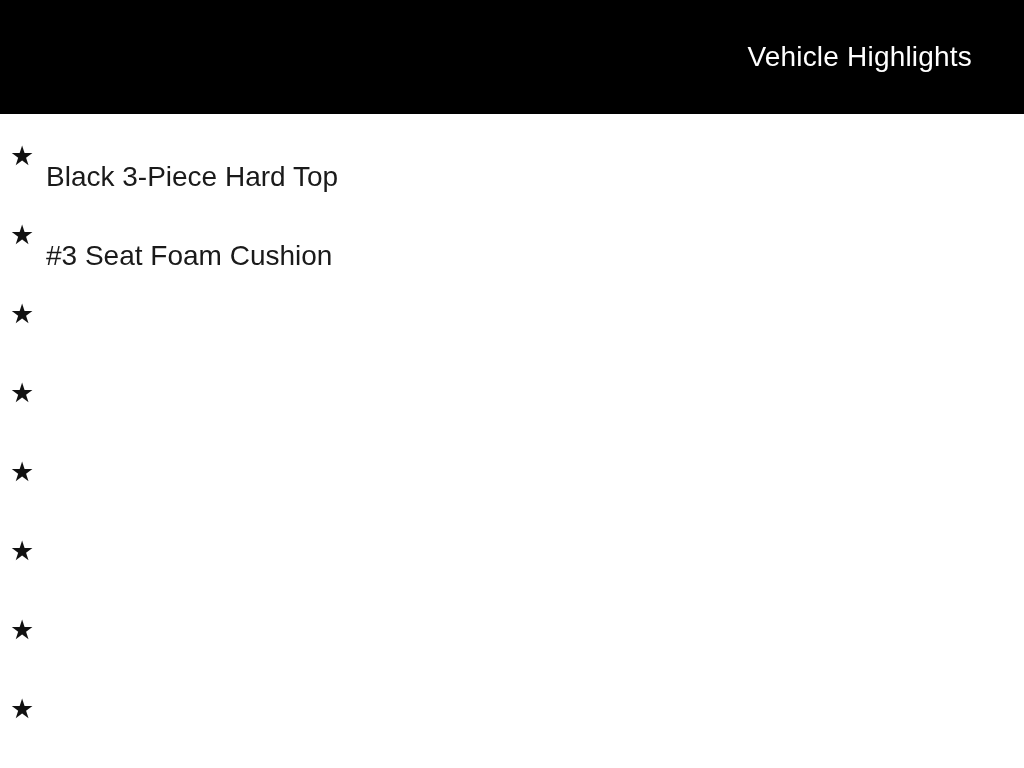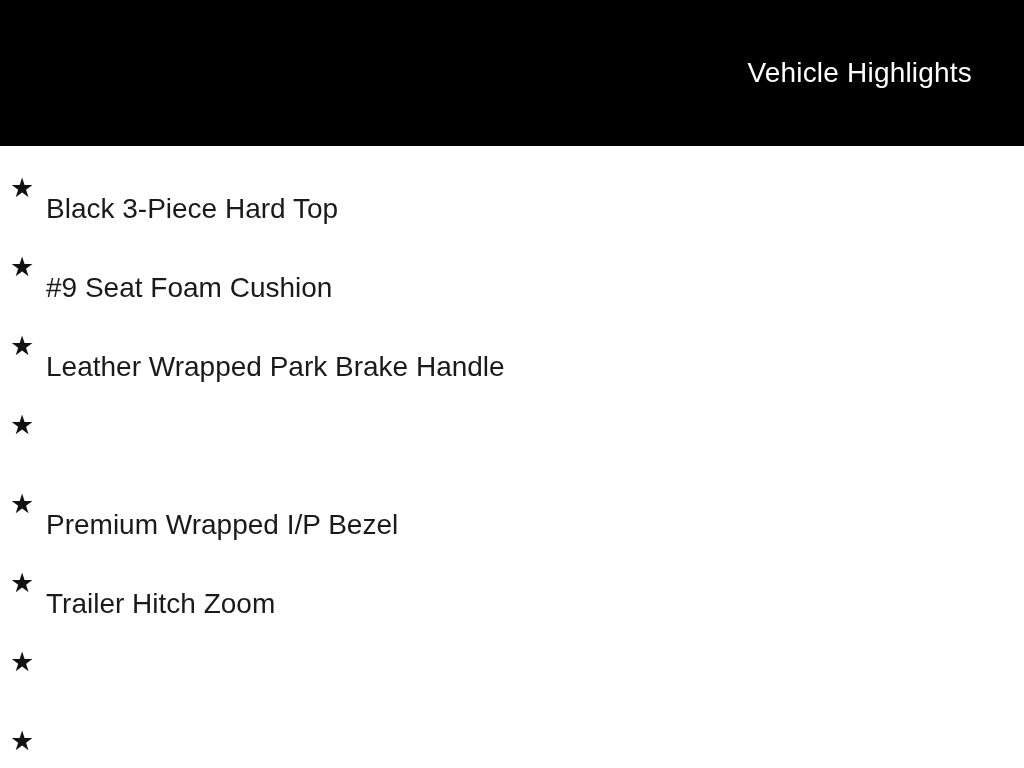--- a/index.html
+++ b/index.html
@@ -6,21 +6,21 @@
     margin: 0;
     padding: 0;
     width: 1024px;
     height: 768px;
     background: #ffffff;
     font-family: "Liberation Sans", "DejaVu Sans", sans-serif;
     overflow: hidden;
   }
   .header-bar {
     width: 100%;
-    height: 146px;
+    height: 114px;
     background: #000000;
     display: flex;
     align-items: center;
     justify-content: flex-end;
     box-sizing: border-box;
     padding-right: 52px;
   }
   .page-title {
     color: #ffffff;
     font-size: 28px;
@@ -61,36 +61,33 @@
   <span class="page-title">Vehicle Highlights</span>
 </header>
 
 <ul class="highlights-list">
   <li class="list-item">
     <span class="star-icon">★</span>
     <span class="item-label">Black 3-Piece Hard Top</span>
   </li>
   <li class="list-item">
     <span class="star-icon">★</span>
-    <span class="item-label">#9 Seat Foam Cushion</span>
-  </li>
-  <li class="list-item">
-    <span class="star-icon">★</span>
-    <span class="item-label">Leather Wrapped Park Brake Handle</span>
+    <span class="item-label">#3 Seat Foam Cushion</span>
   </li>
   <li class="list-item">
     <span class="star-icon">★</span>
   </li>
   <li class="list-item">
     <span class="star-icon">★</span>
-    <span class="item-label">Premium Wrapped I/P Bezel</span>
   </li>
   <li class="list-item">
     <span class="star-icon">★</span>
-    <span class="item-label">Trailer Hitch Zoom</span>
+  </li>
+  <li class="list-item">
+    <span class="star-icon">★</span>
   </li>
   <li class="list-item">
     <span class="star-icon">★</span>
   </li>
   <li class="list-item">
     <span class="star-icon">★</span>
   </li>
 </ul>
 
 </body></html>

